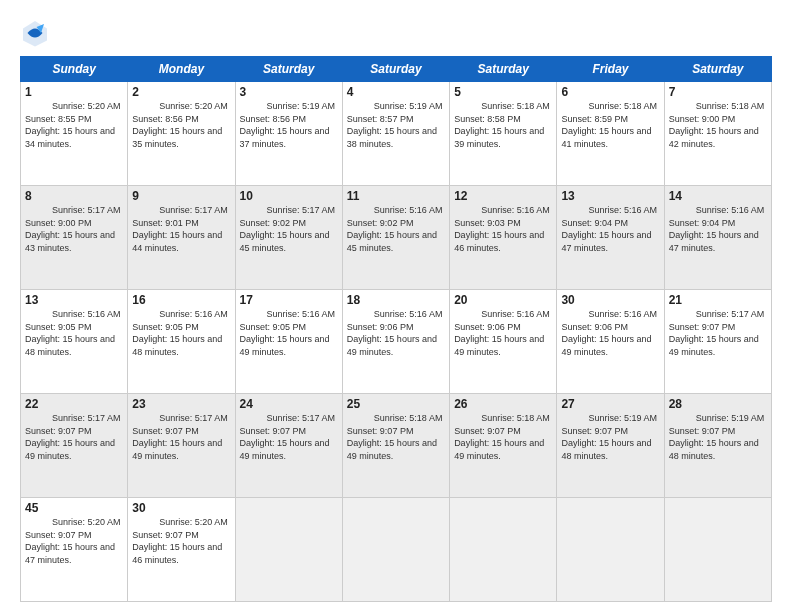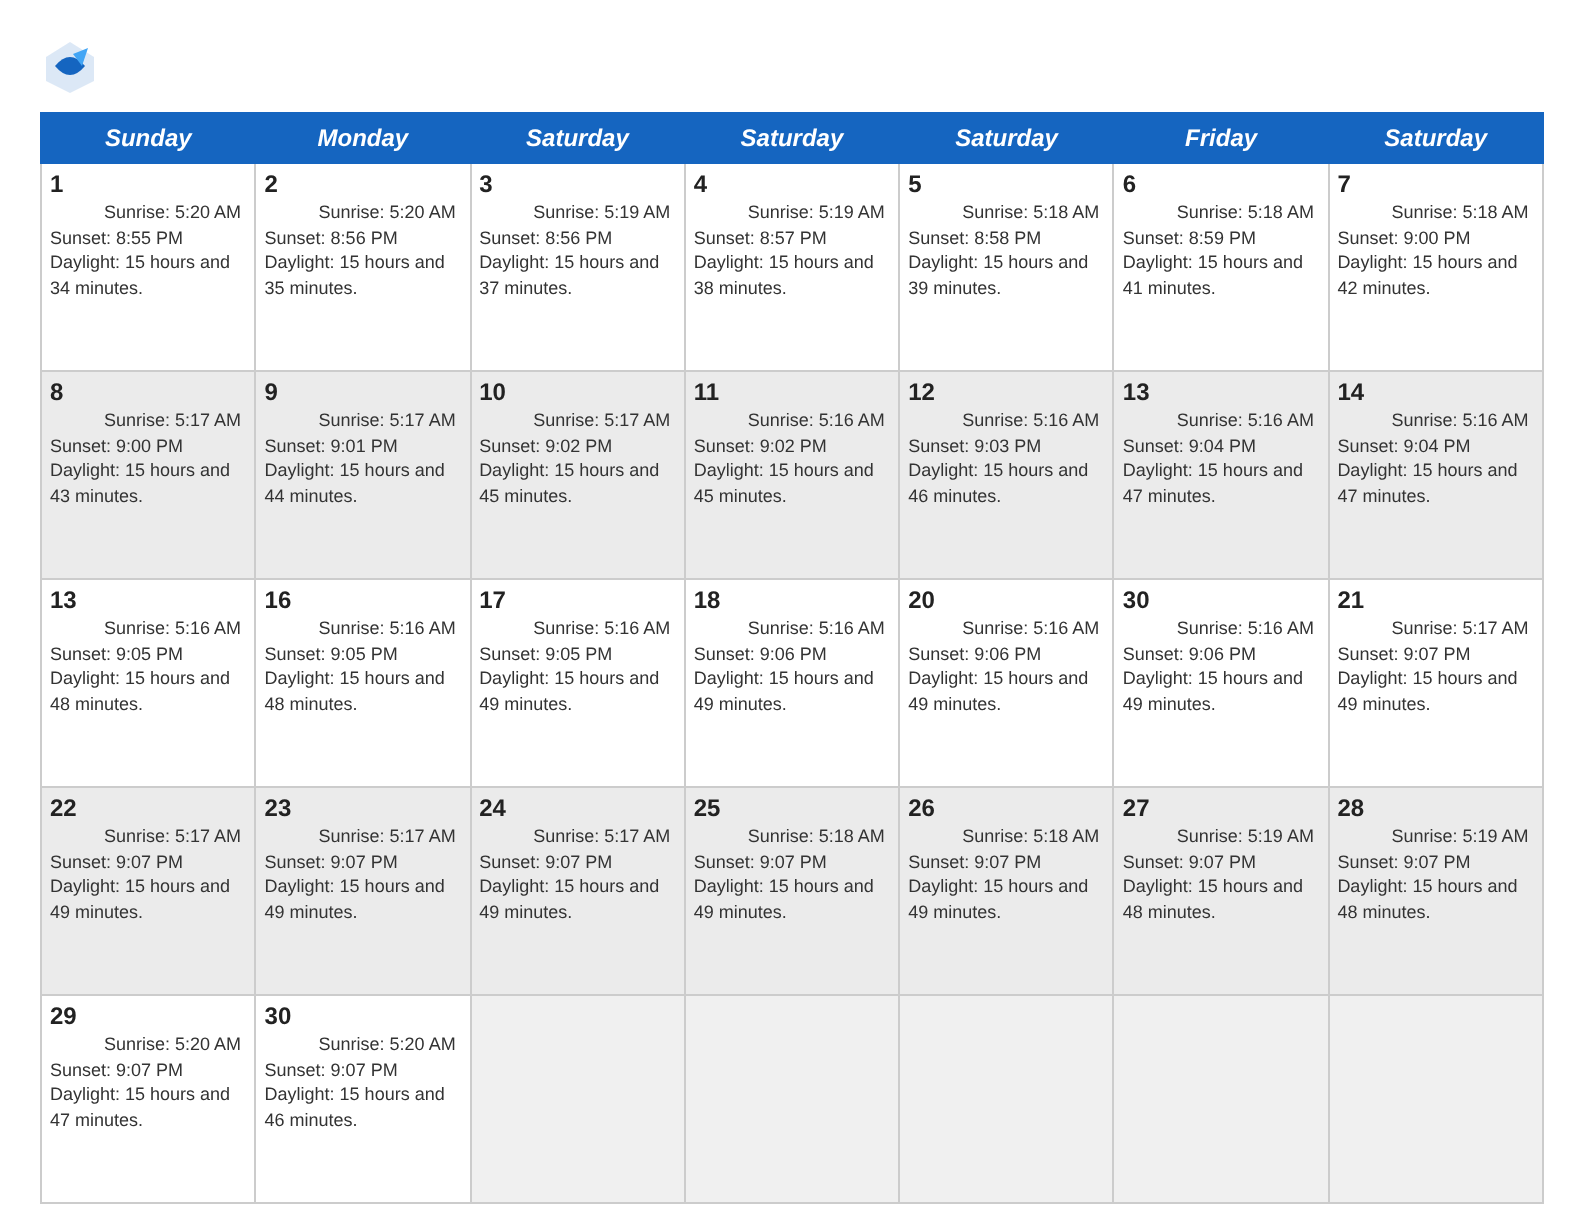--- a/index.html
+++ b/index.html
@@ -268,21 +268,21 @@
           <span class="day-num">27</span>
           <span class="day-info">Sunrise: 5:19 AM<br>Sunset: 9:07 PM<br>Daylight: 15 hours and 48 minutes.</span>
         </td>
           <td>
           <span class="day-num">28</span>
           <span class="day-info">Sunrise: 5:19 AM<br>Sunset: 9:07 PM<br>Daylight: 15 hours and 48 minutes.</span>
         </td>
         </tr>
         <tr class="row-odd">
           <td>
-          <span class="day-num">29</span>
+          <span class="day-num">45</span>
           <span class="day-info">Sunrise: 5:20 AM<br>Sunset: 9:07 PM<br>Daylight: 15 hours and 47 minutes.</span>
         </td>
           <td>
           <span class="day-num">30</span>
           <span class="day-info">Sunrise: 5:20 AM<br>Sunset: 9:07 PM<br>Daylight: 15 hours and 46 minutes.</span>
         </td>
           <td class="empty"></td>
           <td class="empty"></td>
           <td class="empty"></td>
           <td class="empty"></td>

